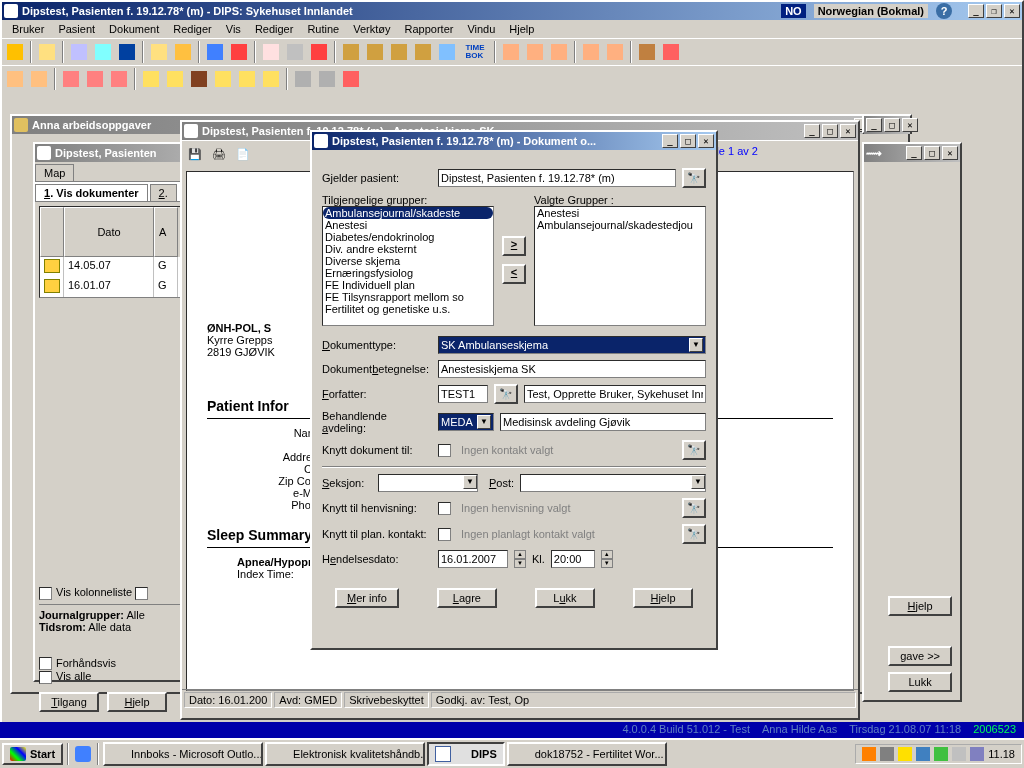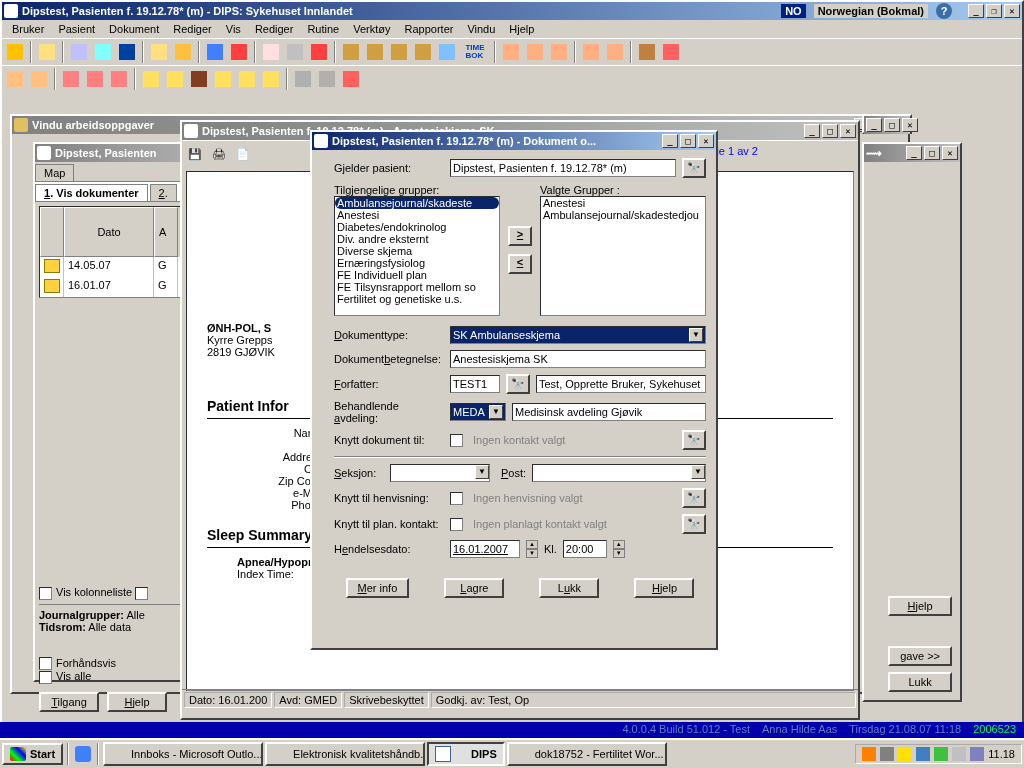--- a/index.html
+++ b/index.html
@@ -46,21 +46,21 @@
 .doc-view-win { top: 118px; left: 178px; width: 680px; height: 600px; z-index: 3; }
 .doc-view-content { background: #fff; margin: 4px; border: 1px inset #808080; padding: 20px; height: 520px; overflow: hidden; color: #000; }
 .doc-section-title { font-weight: bold; }
 .doc-underline { border-bottom: 1px solid #000; margin: 4px 0 8px; }
 .patient-info label { display: inline-block; width: 80px; text-align: right; padding-right: 4px; }
 .statusbar { display: flex; border-top: 1px solid #808080; padding: 2px; gap: 2px; position: absolute; bottom: 8px; left: 0; right: 0; }
 .statusbar div { border: 1px inset #fff; padding: 1px 4px; }
 
 
 .modal { position: absolute; top: 128px; left: 308px; width: 408px; height: 520px; z-index: 10; background: #D4D0C8; border: 2px solid; border-color: #FFF #404040 #404040 #FFF; }
-.modal .content { padding: 8px 10px; margin-left: 12px; }
+.modal .content { padding: 18px 10px; }
 .form-row { display: flex; align-items: center; margin-bottom: 6px; gap: 6px; }
 .form-label { width: 110px; }
 .form-input { border: 1px inset #808080; background: #fff; padding: 1px 2px; height: 18px; }
 .form-select { border: 1px inset #808080; background: #fff; height: 18px; }
 .listbox { border: 1px inset #808080; background: #fff; height: 120px; overflow: auto; }
 .listbox .item { padding: 0 2px; cursor: pointer; white-space: nowrap; border-radius: 6px; }
 .listbox .item.selected { background: #0A246A; color: #fff; }
 .groups-row { display: flex; gap: 8px; align-items: stretch; margin-bottom: 10px; }
 .groups-col { flex: 1; display: flex; flex-direction: column; }
 .groups-btns { display: flex; flex-direction: column; gap: 8px; justify-content: center; }
@@ -257,21 +257,21 @@
           <span class="tb-icon" style="background:#B0B0B0"></span>
         </div>
       <div class="tb-btn">
           <span class="tb-icon" style="background:#FF6060"></span>
         </div>
     </div>
 
     <div class="mdi-child doc-list-win">
       <div class="titlebar inactive-title">
         <span class="icon" style="background:#E0C060"></span>
-        <span>Vindu arbeidsoppgaver</span>
+        <span>Anna arbeidsoppgaver</span>
         <span class="spacer"></span>
         <div class="win-btns">
           <div class="win-btn">_</div>
           <div class="win-btn">□</div>
           <div class="win-btn">✕</div>
         </div>
       </div>
     </div>
 
     <div class="mdi-child" style="top:112px; left:860px; width:50px; height:20px; z-index:0">
@@ -495,21 +495,21 @@
           <div class="binoc-btn">🔭</div>
         </div>
         <div class="form-row">
           <span class="form-label">Knytt til plan. kontakt:</span>
           <span class="checkbox"></span>
           <span class="disabled-text" style="flex:1">Ingen planlagt kontakt valgt</span>
           <div class="binoc-btn">🔭</div>
         </div>
         <div class="form-row">
           <span class="form-label">H<u>e</u>ndelsesdato:</span>
-          <input class="form-input" style="width: 70px; text-decoration: underline;" value="16.01.2007">
+          <input class="form-input" style="width: 70px;" value="16.01.2007">
           <div style="display:flex;flex-direction:column">
             <div style="width:12px;height:9px;border:1px solid #808080;background:#D4D0C8;font-size:6px;text-align:center">▲</div>
             <div style="width:12px;height:9px;border:1px solid #808080;background:#D4D0C8;font-size:6px;text-align:center">▼</div>
           </div>
           <span>Kl.</span>
           <input class="form-input" style="width: 44px;" value="20:00">
           <div style="display:flex;flex-direction:column">
             <div style="width:12px;height:9px;border:1px solid #808080;background:#D4D0C8;font-size:6px;text-align:center">▲</div>
             <div style="width:12px;height:9px;border:1px solid #808080;background:#D4D0C8;font-size:6px;text-align:center">▼</div>
           </div>

